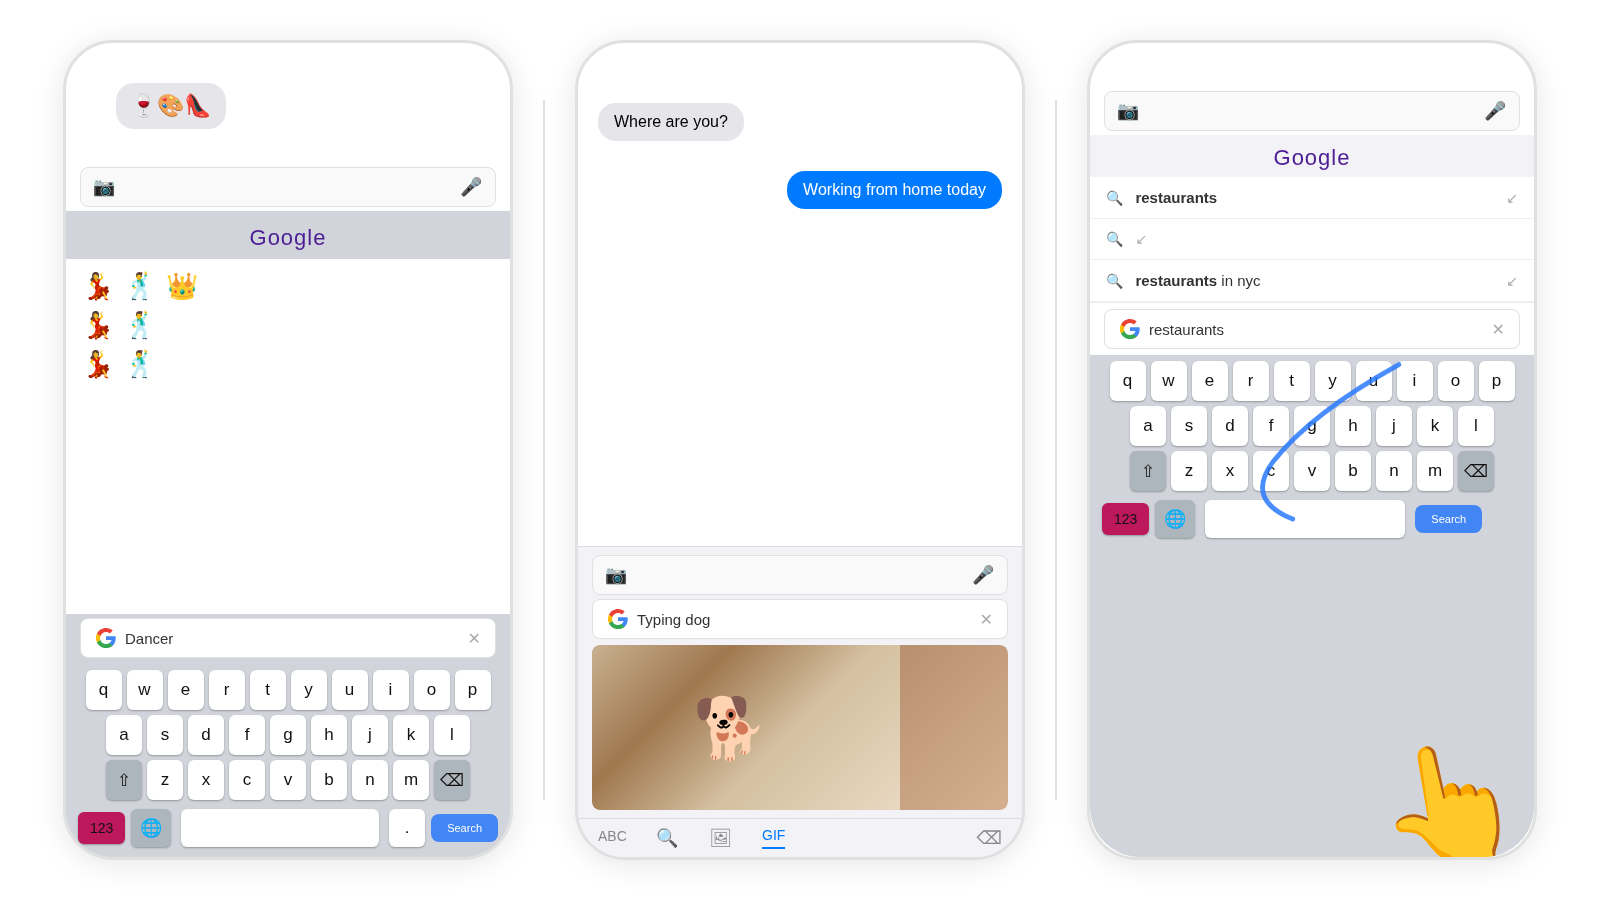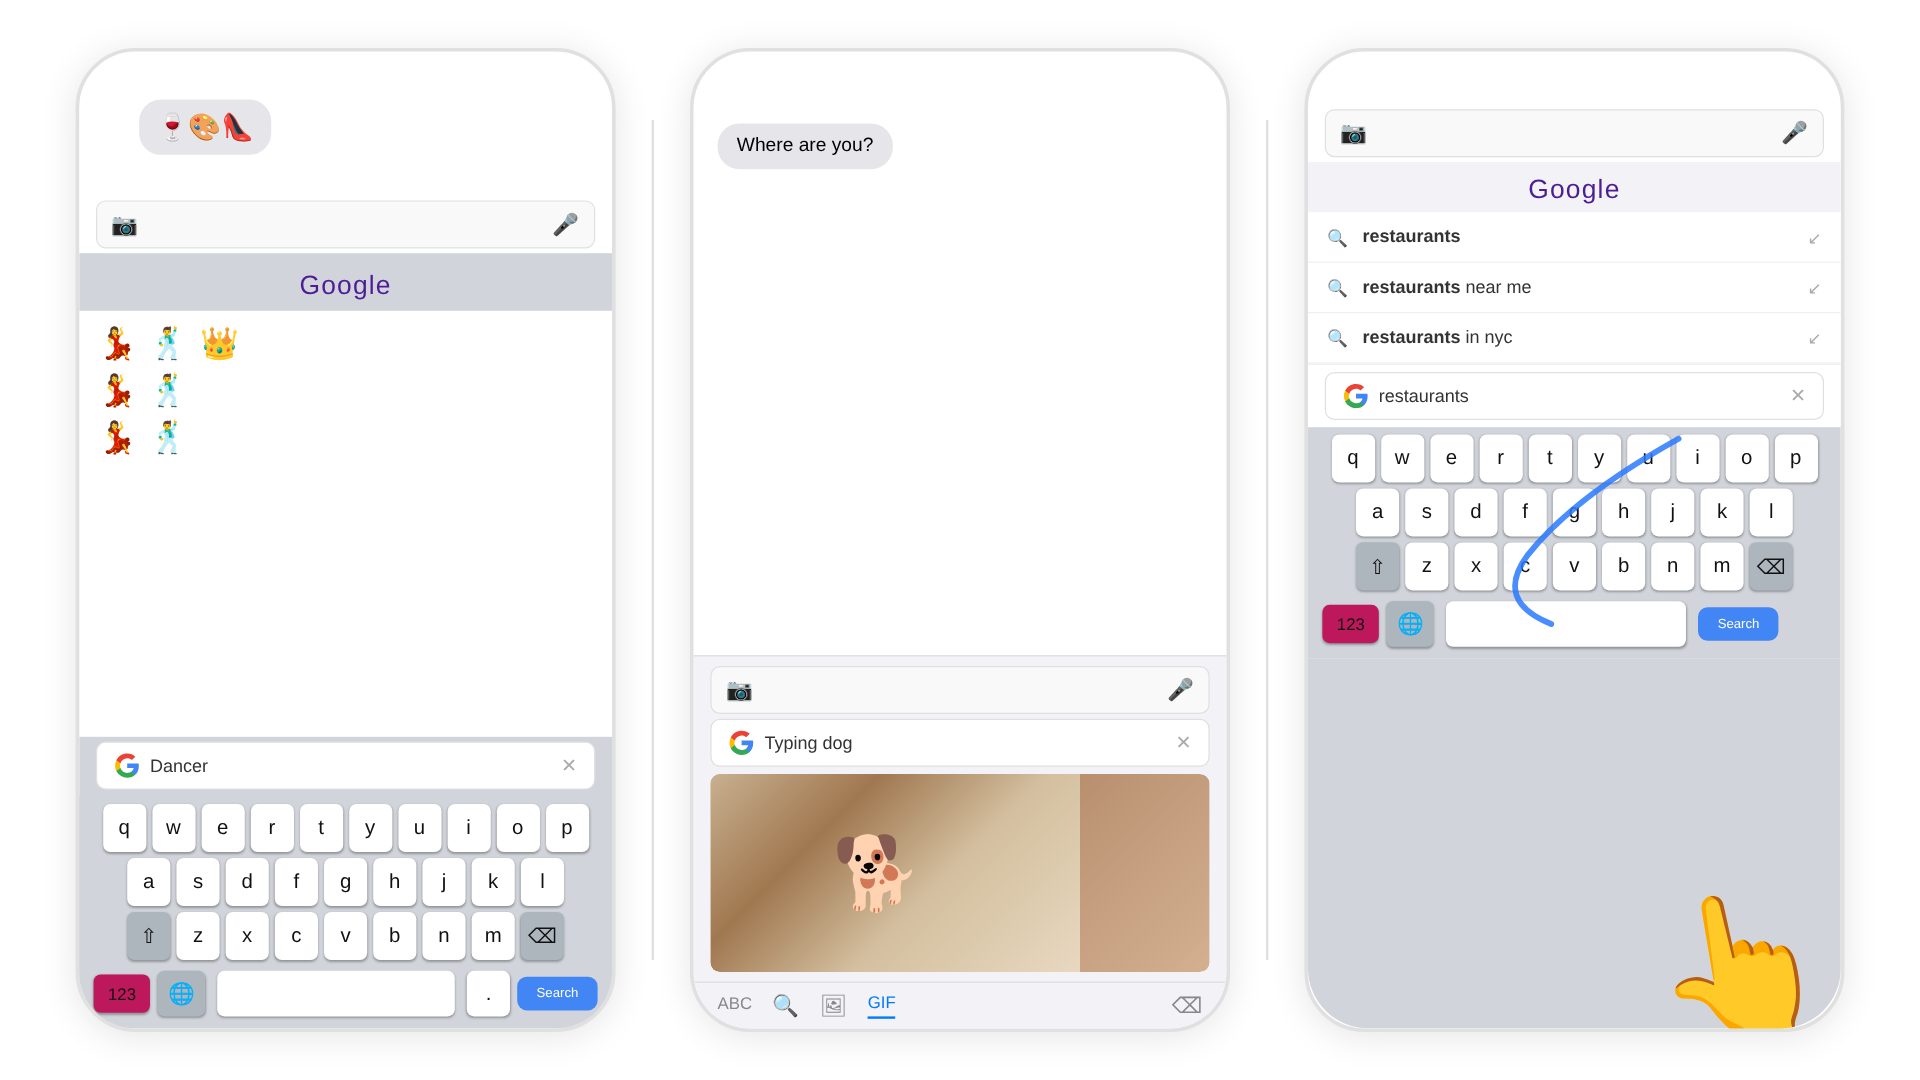--- a/index.html
+++ b/index.html
@@ -280,21 +280,21 @@
       left: 45%;
       transform: translate(-50%, -50%);
       font-size: 60px;
     }
 
     
     .gif-tabs {
       display: flex;
       align-items: center;
       padding: 8px 20px;
-      gap: 17px;
+      gap: 30px;
       background: #f2f2f7;
       border-top: 1px solid #ddd;
     }
 
     .gif-tab {
       font-size: 14px;
       color: #888;
       font-weight: 500;
       padding-bottom: 4px;
     }
@@ -512,20 +512,21 @@
   </div>
 
   <div class="phone-divider"></div>
 
   <div class="phone-wrapper">
     <div class="phone">
       <div class="phone2-content">
 
         <div class="chat-area">
           <div class="chat-bubble-received">Where are you?</div>
+          <div class="chat-bubble-sent">Working from home today</div>
         </div>
 
         <div class="gif-keyboard">
 
           <div class="gbar-top">
             <span class="camera-icon">📷</span>
             <input type="text" style="">
             <span class="mic-icon">🎤</span>
           </div>
 
@@ -574,21 +575,20 @@
         <div class="google-header" style="background:#f2f2f7; padding:10px 0 6px;">Google</div>
 
         <div class="suggestions-area">
           <div class="suggestion-row">
             <span class="suggestion-icon">🔍</span>
             <span class="suggestion-text"><span class="bold">restaurants</span></span>
             <span class="suggestion-arrow">↙</span>
           </div>
           <div class="suggestion-row">
             <span class="suggestion-icon">🔍</span>
-            <span class="suggestion-text"><span class="bold">restaurants</span> near me</span>
             <span class="suggestion-arrow">↙</span>
           </div>
           <div class="suggestion-row">
             <span class="suggestion-icon">🔍</span>
             <span class="suggestion-text"><span class="bold">restaurants</span> in nyc</span>
             <span class="suggestion-arrow">↙</span>
           </div>
         </div>
 
         <div class="search-bar" style="margin: 6px 14px;">

